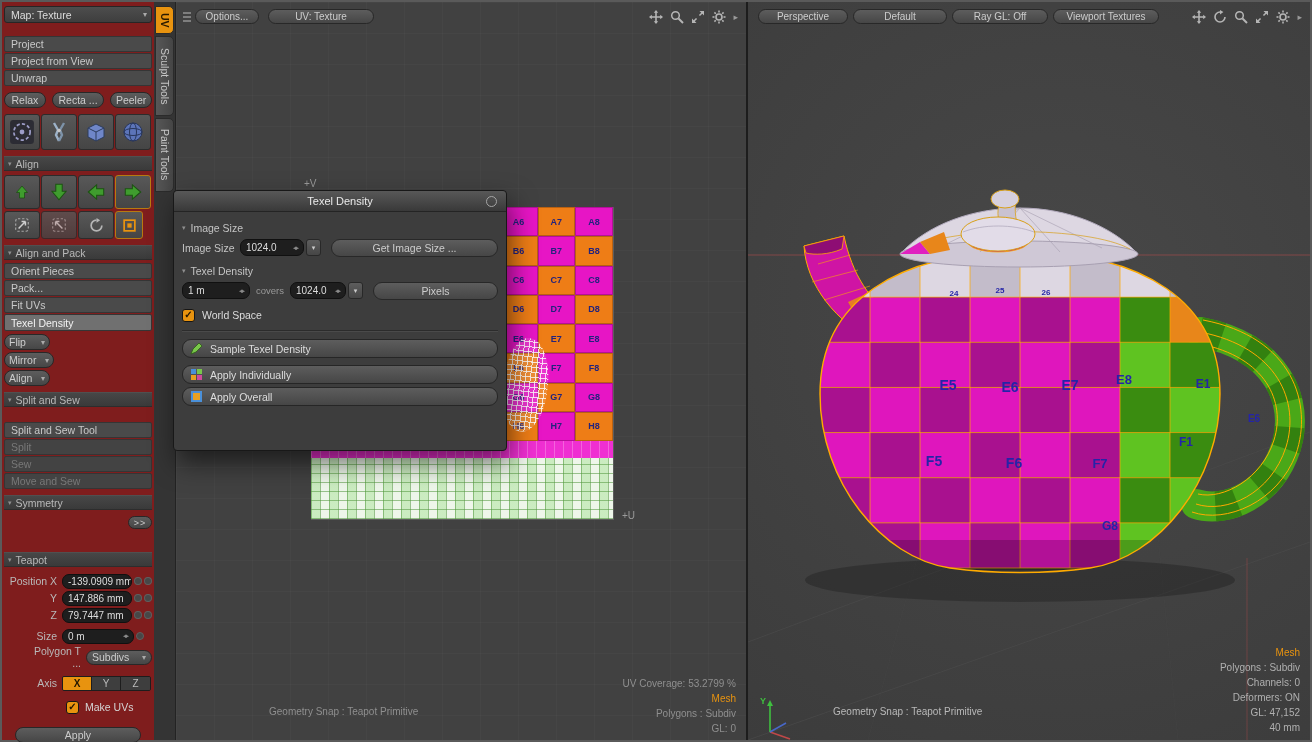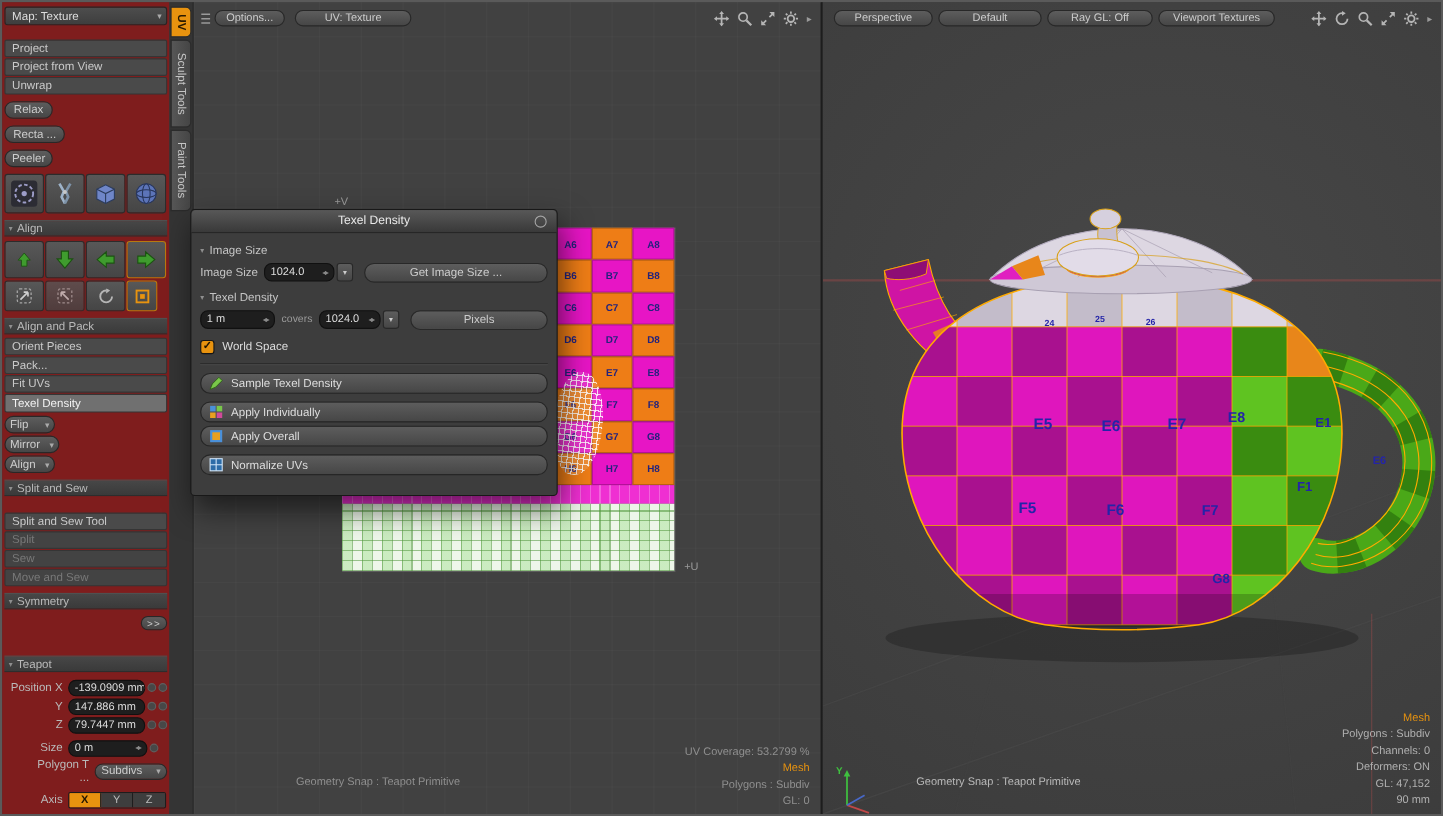--- a/index.html
+++ b/index.html
@@ -158,21 +158,21 @@
           <span>Project</span>
         </div>
       <div class="list-item">
           <span>Project from View</span>
         </div>
       <div class="list-item">
           <span>Unwrap</span>
         </div>
     </div>
 
-    <div class="row" style="margin-top:6px;gap:6px;flex-direction:column;">
+    <div class="row" style="margin-top:6px;gap:6px;">
       <div class="btn" style="width:44px;">
           <span>Relax</span>
         </div>
       <div class="btn" style="width:55px;">
           <span>Recta ...</span>
         </div>
       <div class="btn" style="width:44px;">
           <span>Peeler</span>
         </div>
     </div>
@@ -719,21 +719,21 @@
         <line x1="14" y1="40" x2="30" y2="31" stroke="#4868c8" stroke-width="1.6"></line>
       </g>
     </svg>
 
     <div class="status-l" style="left:85px;top:704px;color:#b9b9b9;">Geometry Snap : Teapot Primitive</div>
     <div class="status-r orange" style="right:10px;top:643px;">Mesh</div>
     <div class="status-r" style="right:10px;top:658px;color:#b0b0b0;">Polygons : Subdiv</div>
     <div class="status-r" style="right:10px;top:673px;color:#b0b0b0;">Channels: 0</div>
     <div class="status-r" style="right:10px;top:688px;color:#b0b0b0;">Deformers: ON</div>
     <div class="status-r" style="right:10px;top:703px;color:#b0b0b0;">GL: 47,152</div>
-    <div class="status-r" style="right:10px;top:718px;color:#b0b0b0;">90 mm</div>
+    <div class="status-r" style="right:10px;top:718px;color:#b0b0b0;">40 mm</div>
   </div>
 
   <div class="dialog">
     <div class="dlg-title">
       <span>Texel Density</span>
       <div class="dlg-pin"></div>
     </div>
     <div class="dlg-body">
       <div class="dlg-sec">
         <span class="tri">▾</span>
@@ -800,24 +800,16 @@
           </svg>
         <span>Apply Individually</span>
       </div>
       <div class="dlg-action" style="margin-top:3px;">
         <svg class="ic13" viewBox="0 0 13 13">
             <rect x="1" y="1" width="11" height="11" fill="#4a90d9"></rect>
             <rect x="3" y="3" width="7" height="7" fill="#e8a020"></rect>
           </svg>
         <span>Apply Overall</span>
       </div>
-      <div class="dlg-action" style="margin-top:7px;">
-        <svg class="ic13" viewBox="0 0 13 13">
-            <rect x="1" y="1" width="11" height="11" fill="#2c6ca8"></rect>
-            <path d="M1 6.5 H12 M6.5 1 V12" stroke="#cfe4f8" stroke-width="1"></path>
-            <rect x="1" y="1" width="11" height="11" fill="none" stroke="#cfe4f8" stroke-width="1"></rect>
-          </svg>
-        <span>Normalize UVs</span>
-      </div>
     </div>
   </div>
 
 </div>
 
 </body></html>

